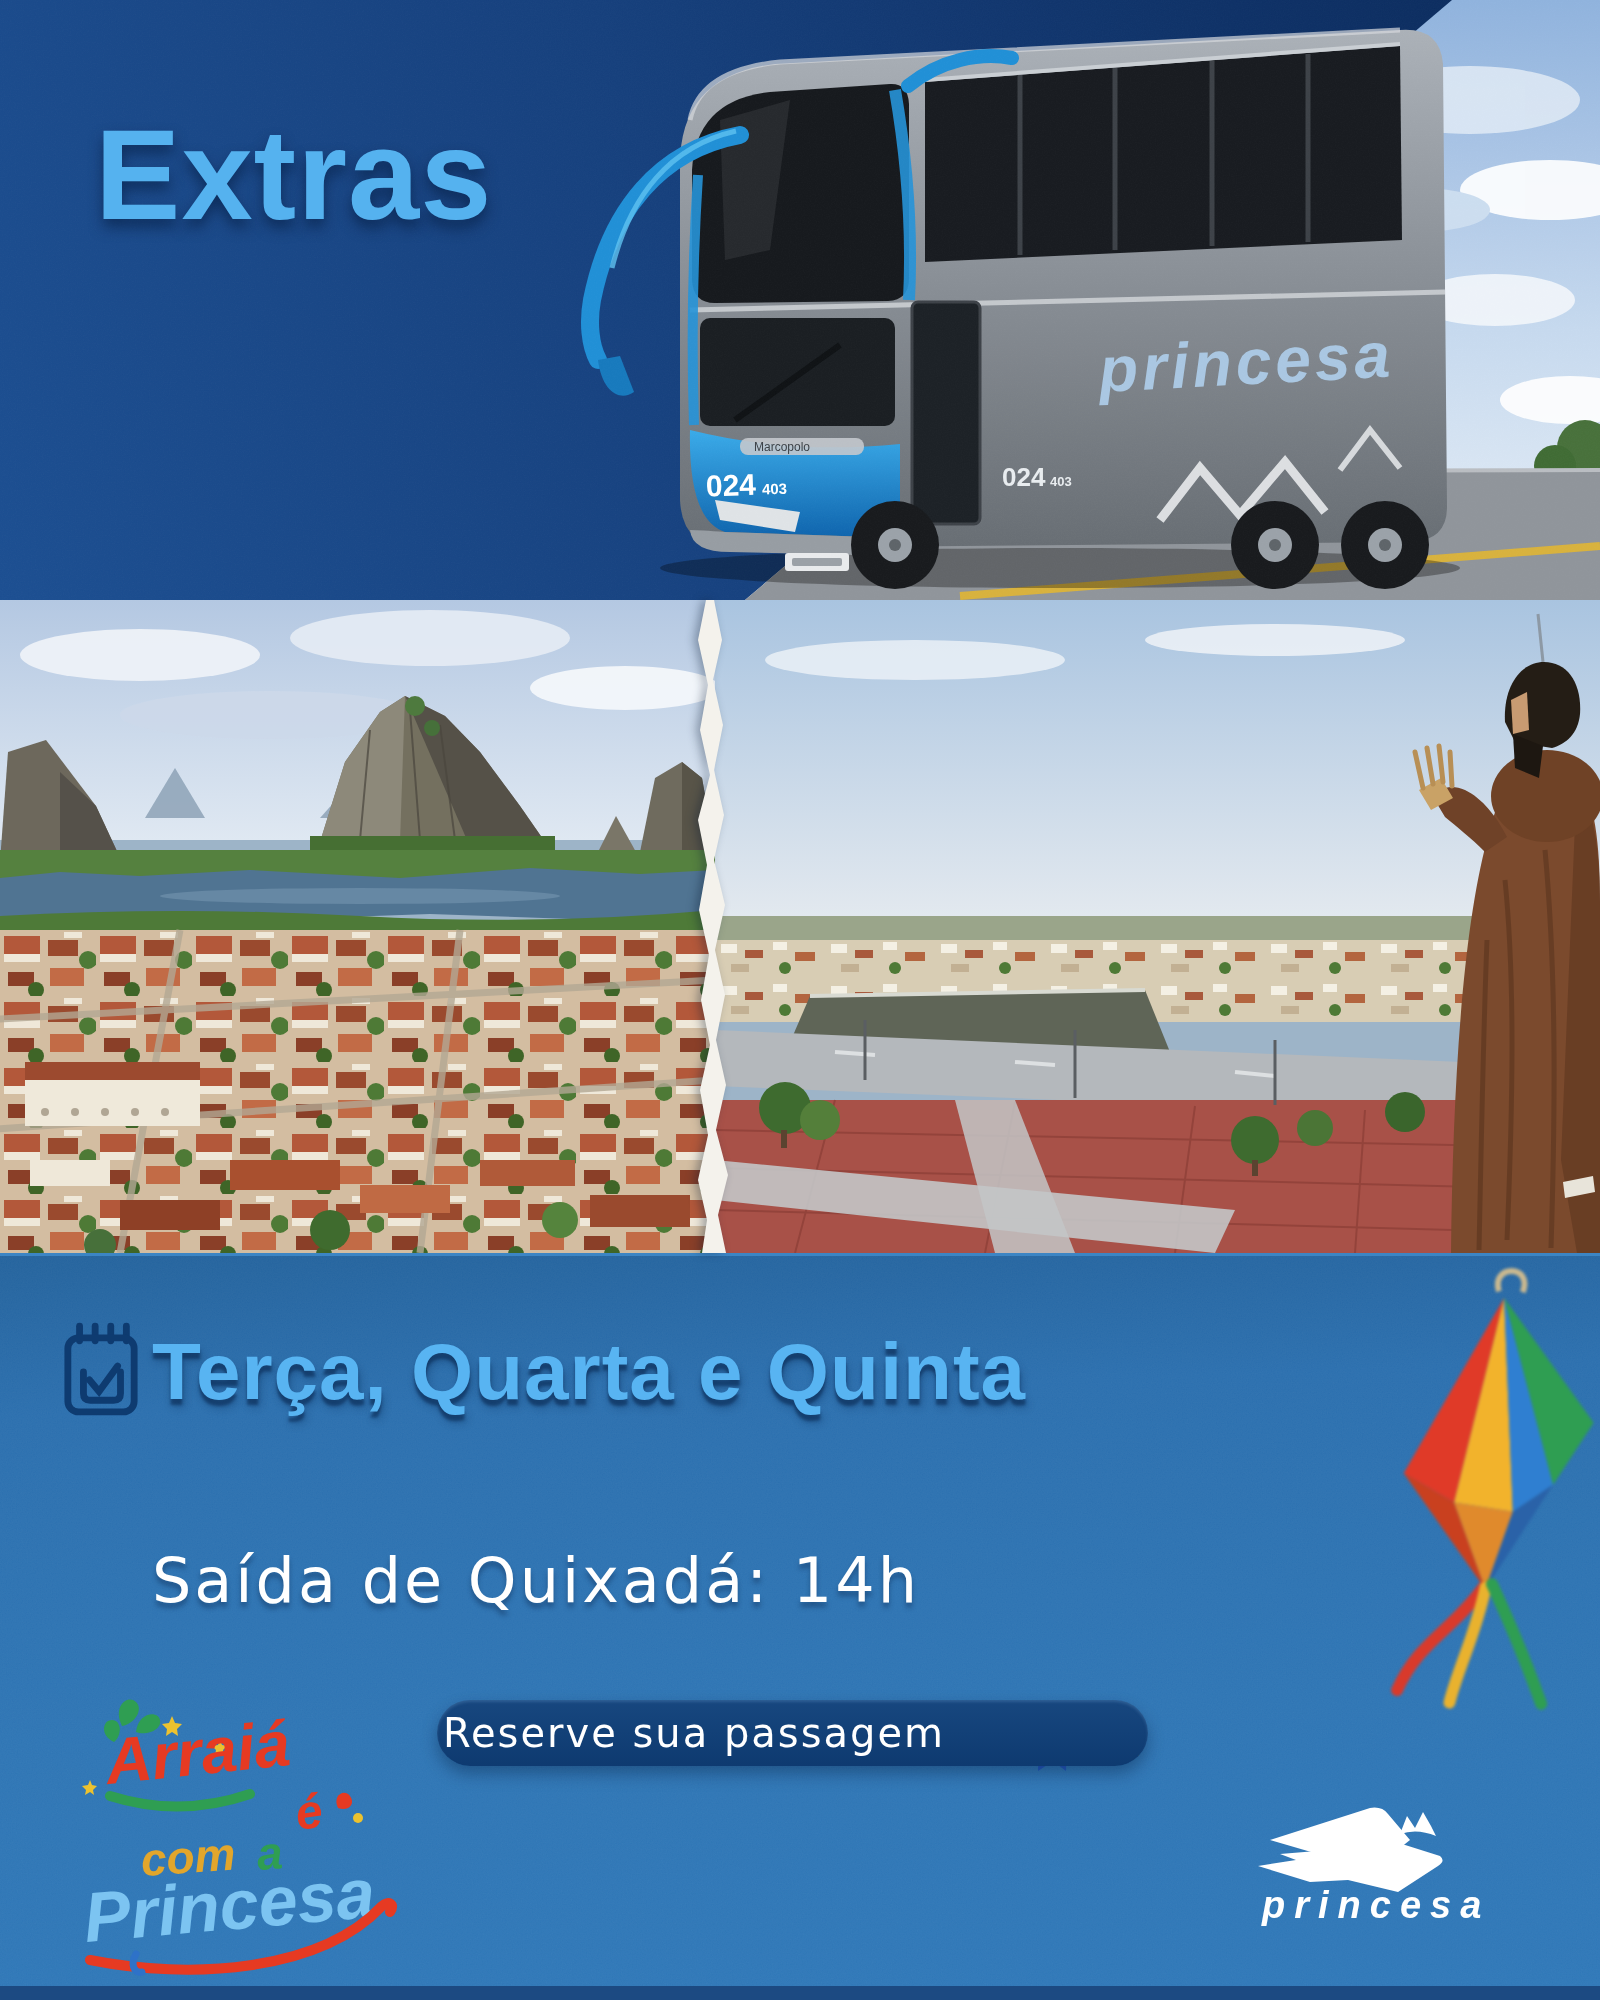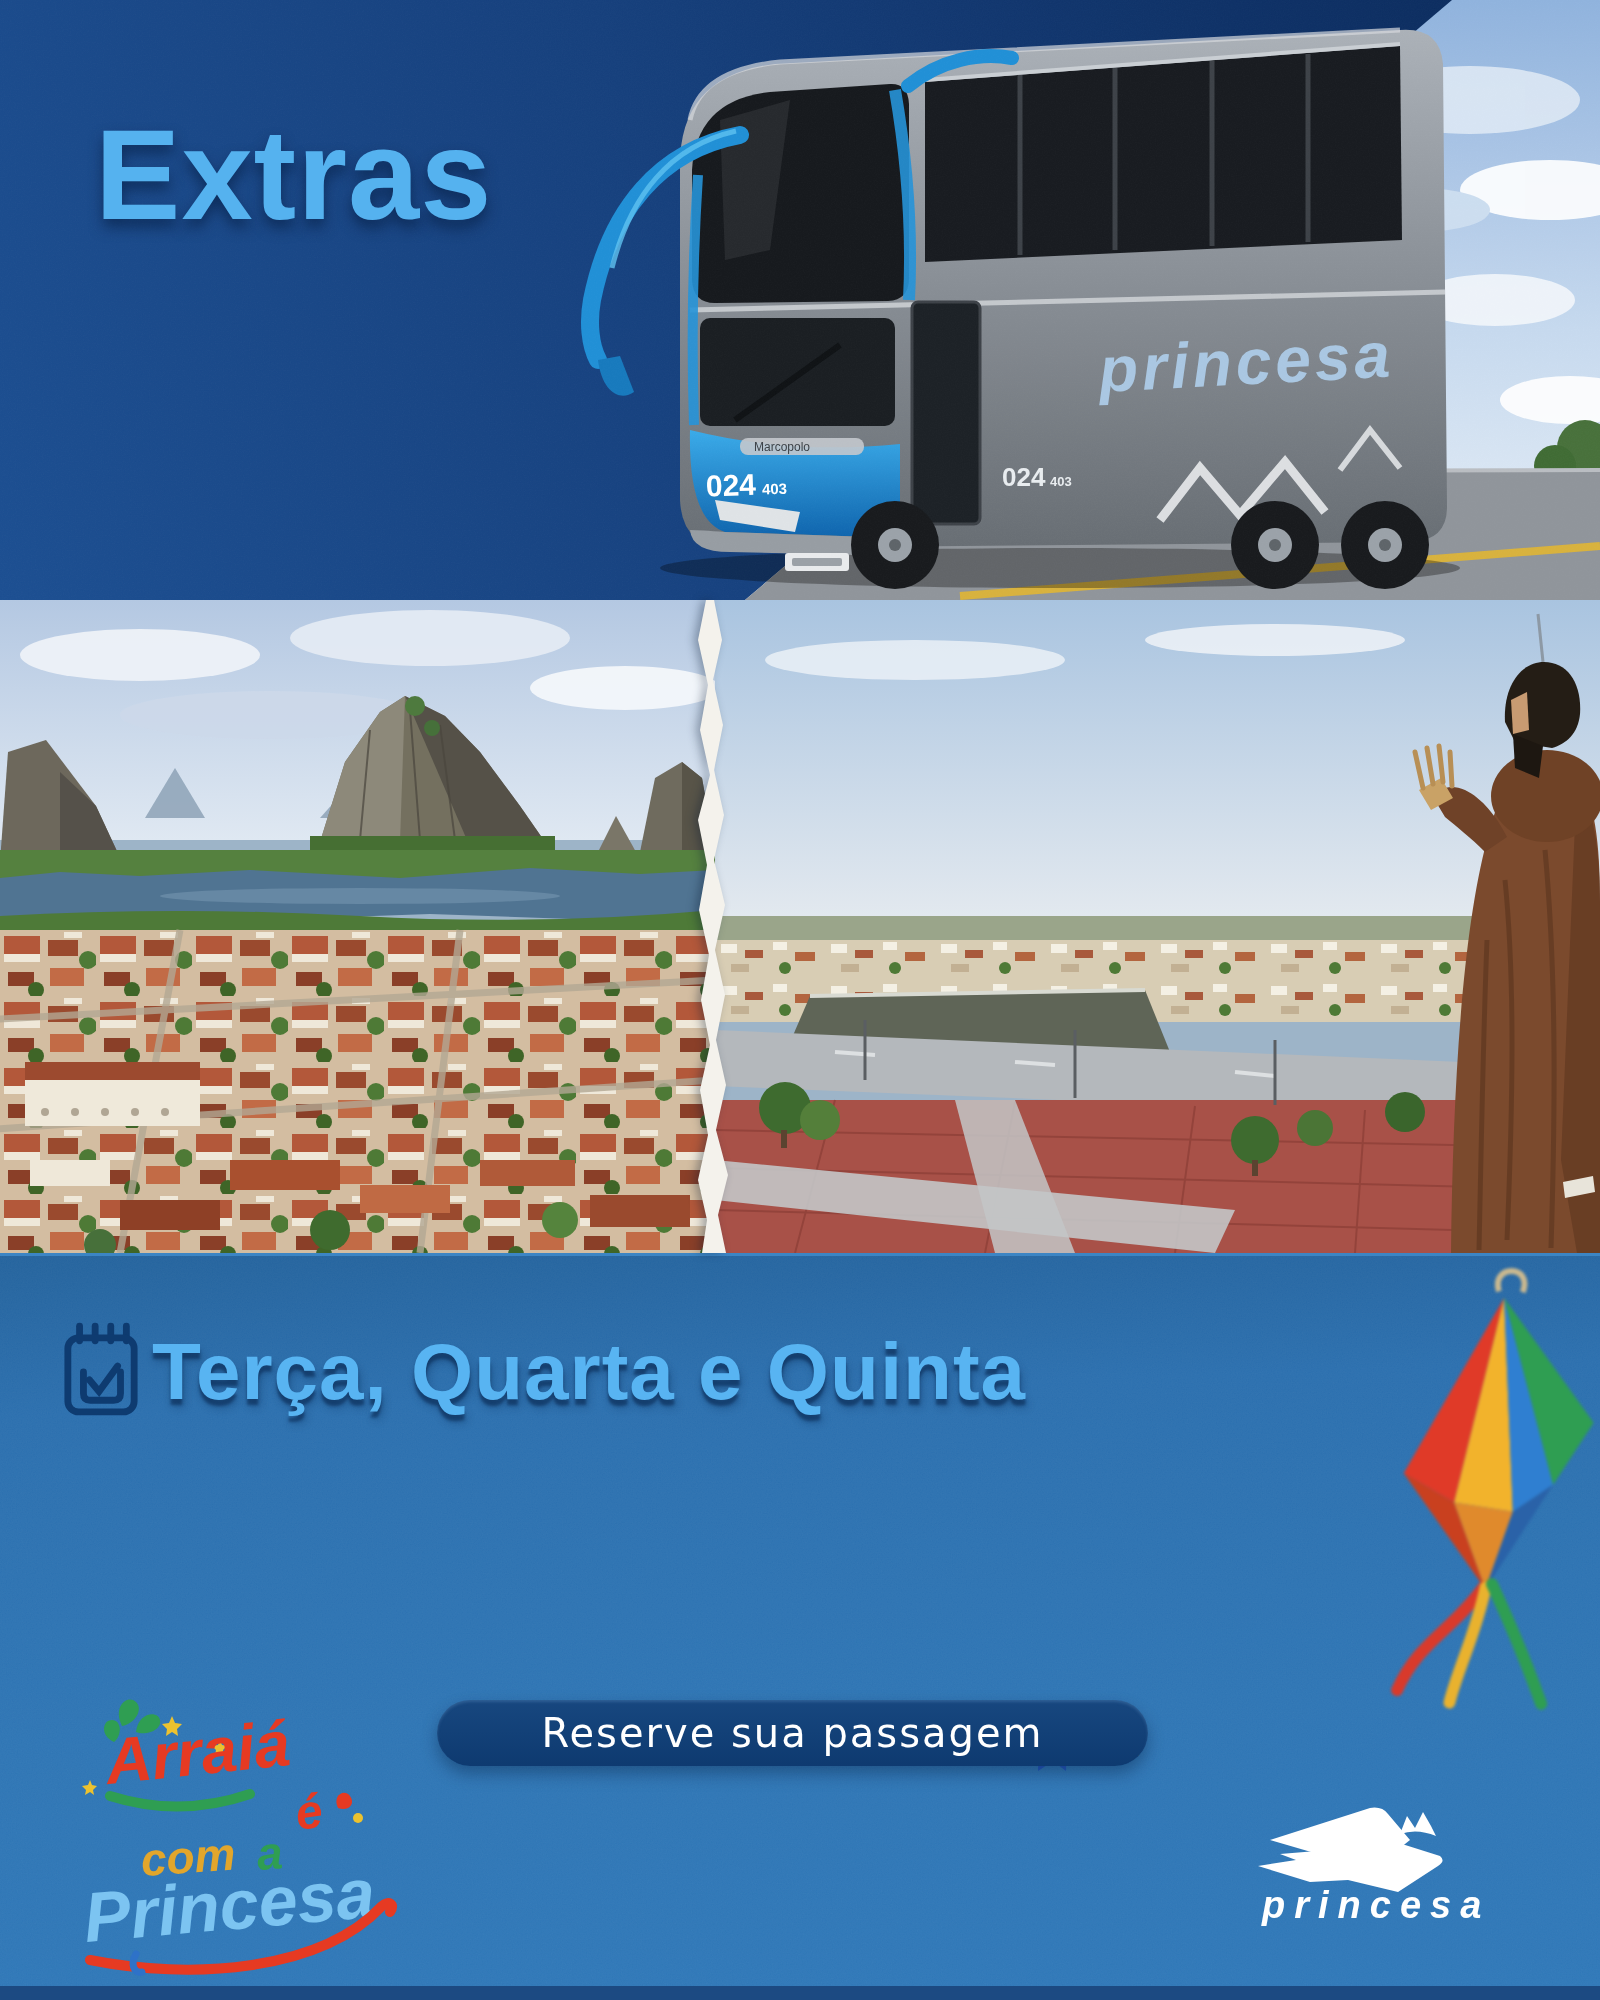--- a/index.html
+++ b/index.html
@@ -34,21 +34,21 @@
     font-weight:400;font-size:62px;color:#ffffff;letter-spacing:3px;
     text-shadow:0 5px 5px rgba(9,35,72,.4);}
   .dep1{top:1440px;} .dep2{top:1544px;}
   .balloon{position:absolute;left:1382px;top:1258px;width:218px;height:452px;z-index:4;
            filter:blur(1.6px);}
   .cta-button{position:absolute;left:437px;top:1700px;width:711px;height:66px;z-index:6;
     border:none;border-radius:34px;cursor:pointer;
     background:linear-gradient(180deg,#17477f,#0e3a70);
     box-shadow:0 8px 16px rgba(4,24,54,.35), inset 0 2px 3px rgba(120,170,220,.25);
     color:#ffffff;font-family:"DejaVu Sans",sans-serif;font-size:40px;letter-spacing:2px;
-    display:flex;align-items:center;justify-content:center;}
+    display:flex;align-items:center;justify-content:flex-start;}
   .bunting{position:absolute;left:963px;top:1722px;width:182px;height:62px;z-index:5;}
   .campaign{position:absolute;left:70px;top:1688px;width:350px;height:300px;z-index:5;}
   .brand-logo{position:absolute;left:1252px;top:1800px;width:260px;height:130px;z-index:5;}
   svg text{font-family:"Liberation Sans",sans-serif;}
 </style>
 </head>
 <body>
 
 <div id="page">
 
@@ -359,20 +359,21 @@
         <line x1="34" y1="3" x2="34" y2="18"></line>
       <line x1="50" y1="3" x2="50" y2="18"></line>
         <line x1="66" y1="3" x2="66" y2="18"></line>
       <rect x="6" y="15" width="68" height="76" rx="11"></rect>
       <path d="M60,50 L60,72 Q60,79 53,79 L29,79 Q22,79 22,72 L22,50"></path>
       <polyline points="28,58 38,70 57,44"></polyline>
     </g>
   </svg>
 
   <div class="days-heading">Terça, Quarta e Quinta</div>
+  <div class="dep-line dep2">Saída de Quixadá: 14h</div>
 
   <svg class="balloon" viewBox="0 0 220 452">
     <g transform="rotate(7 110 220)">
       <path d="M95,32 C83,6 126,0 119,30" fill="none" stroke="#cbb98f" stroke-width="6"></path>
       <polygon points="101,38 22,226 76,249" fill="#e03a28"></polygon>
       <polygon points="101,38 76,249 136,251" fill="#f2b32c"></polygon>
       <polygon points="101,38 136,251 173,219" fill="#2f7fd1"></polygon>
       <polygon points="101,38 173,219 206,152" fill="#2f9e52"></polygon>
       <polygon points="22,226 76,249 118,332" fill="#c9401f"></polygon>
       <polygon points="76,249 136,251 118,332" fill="#e08a2c"></polygon>

